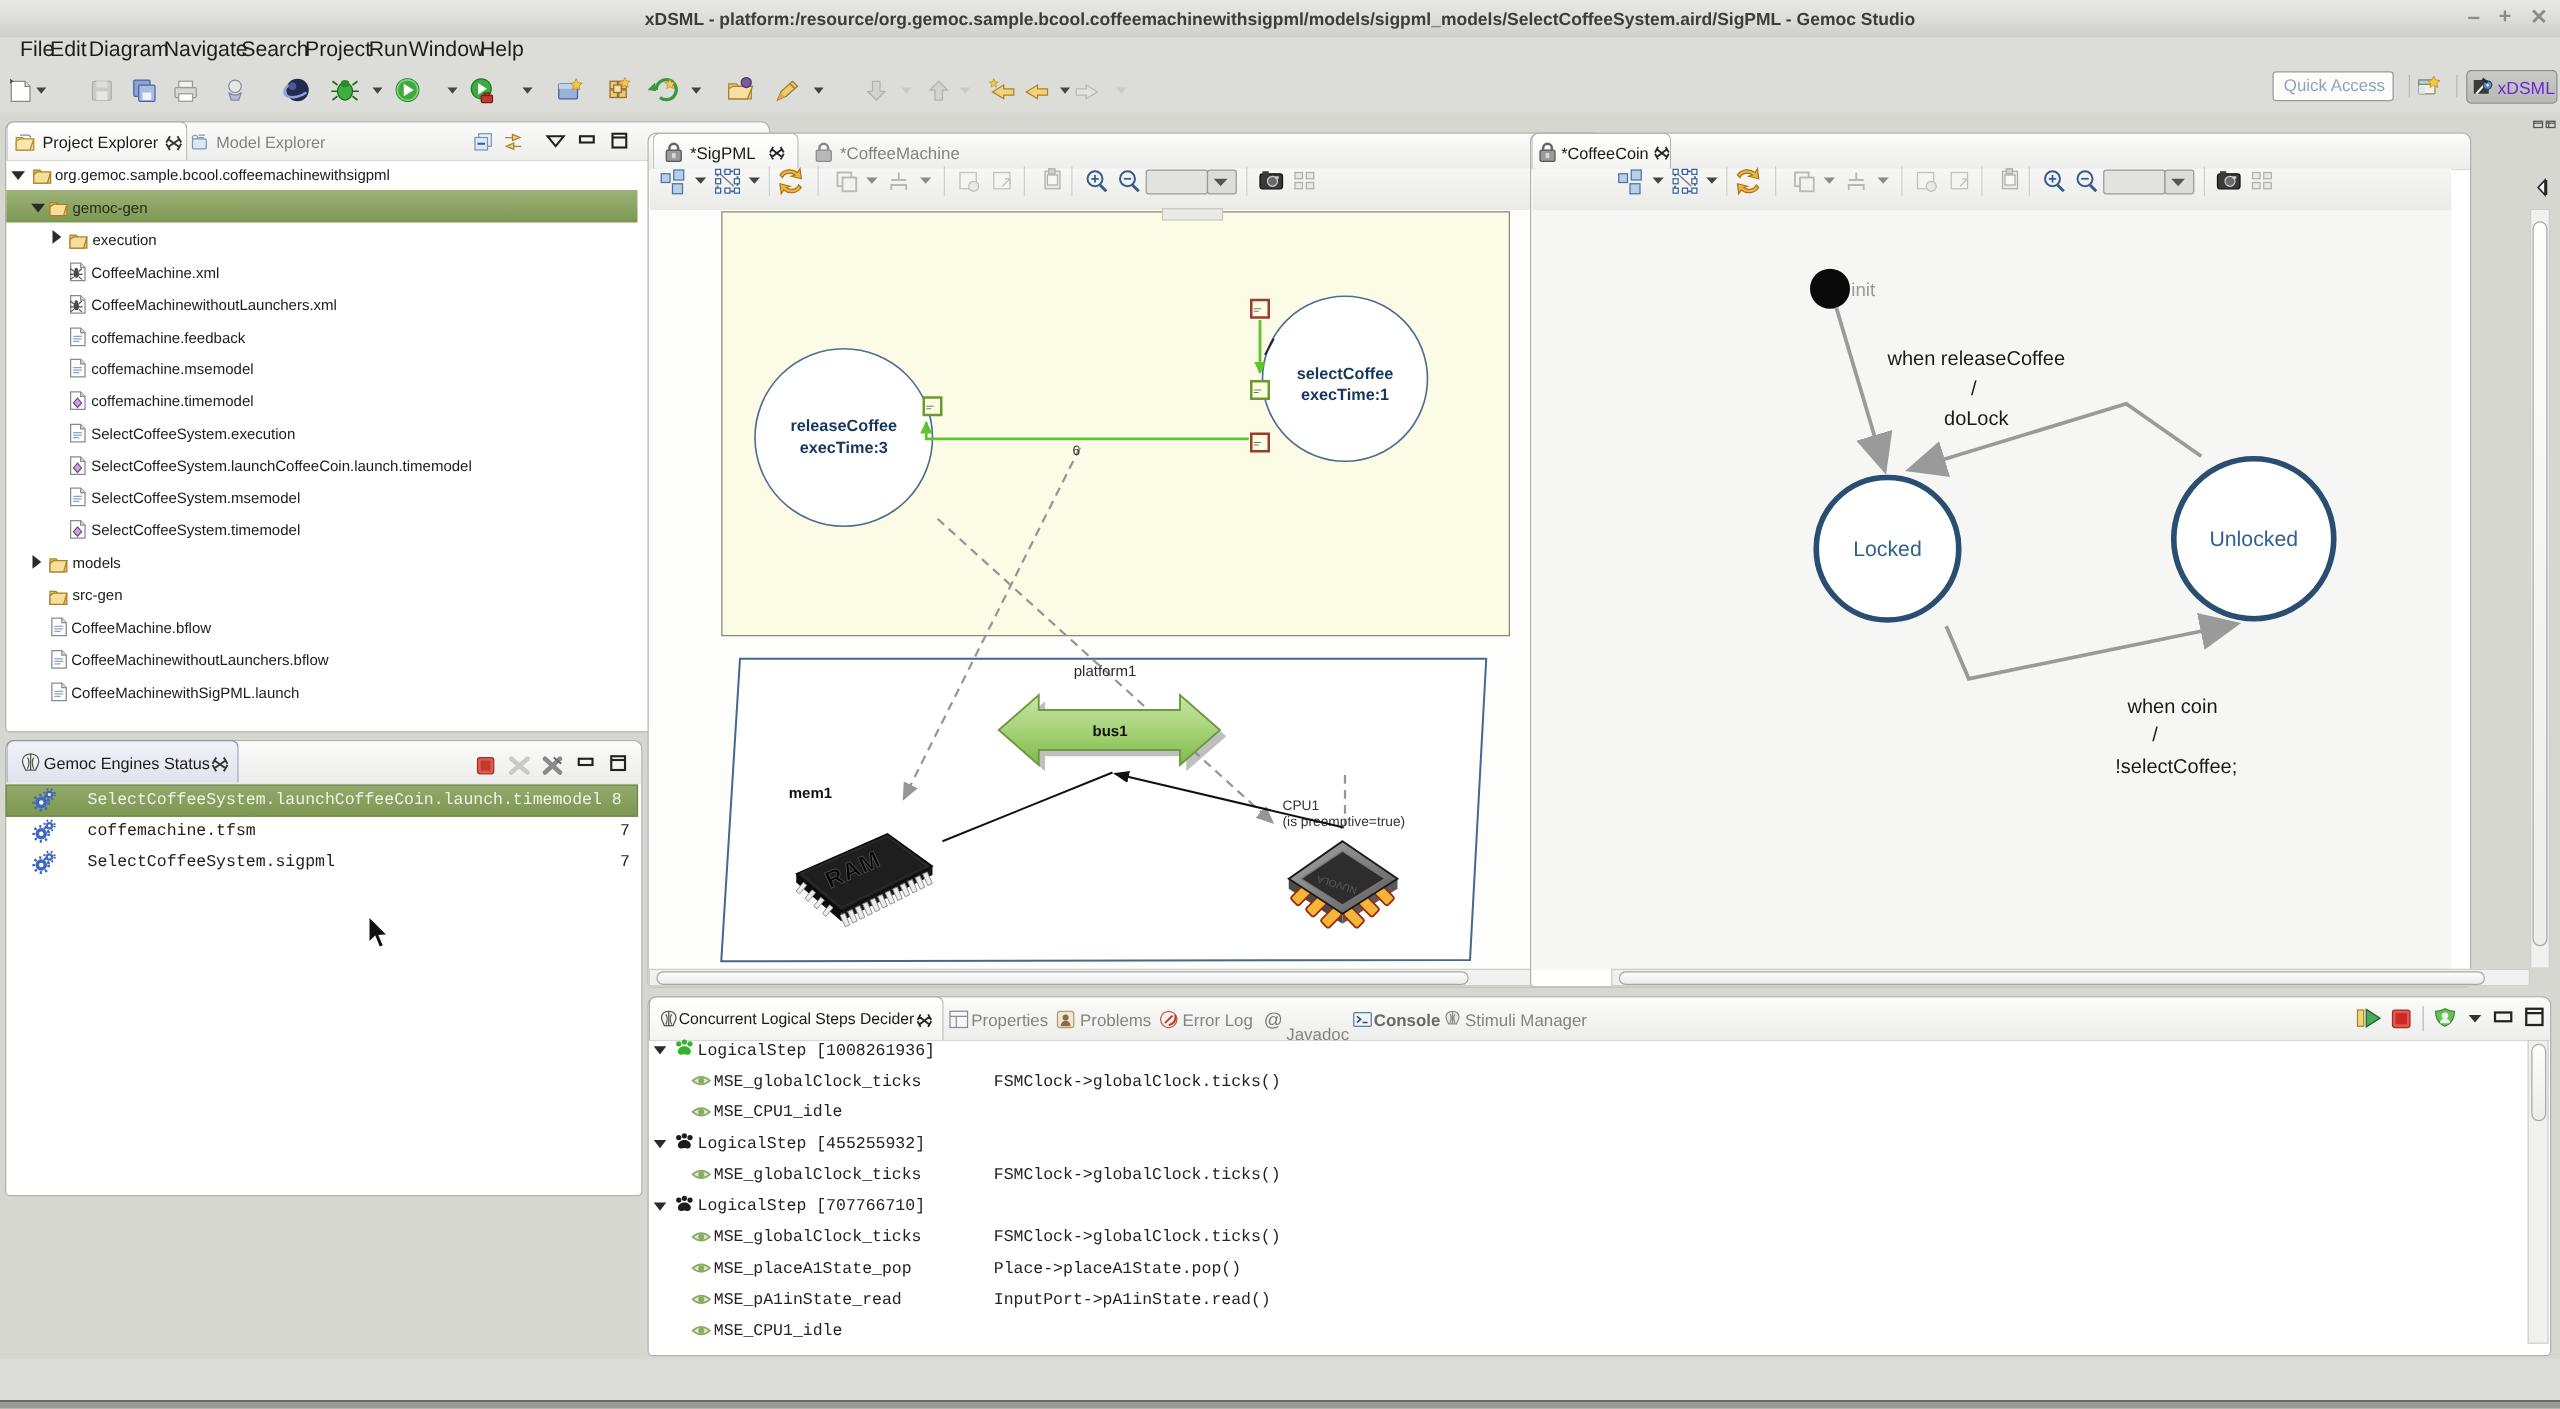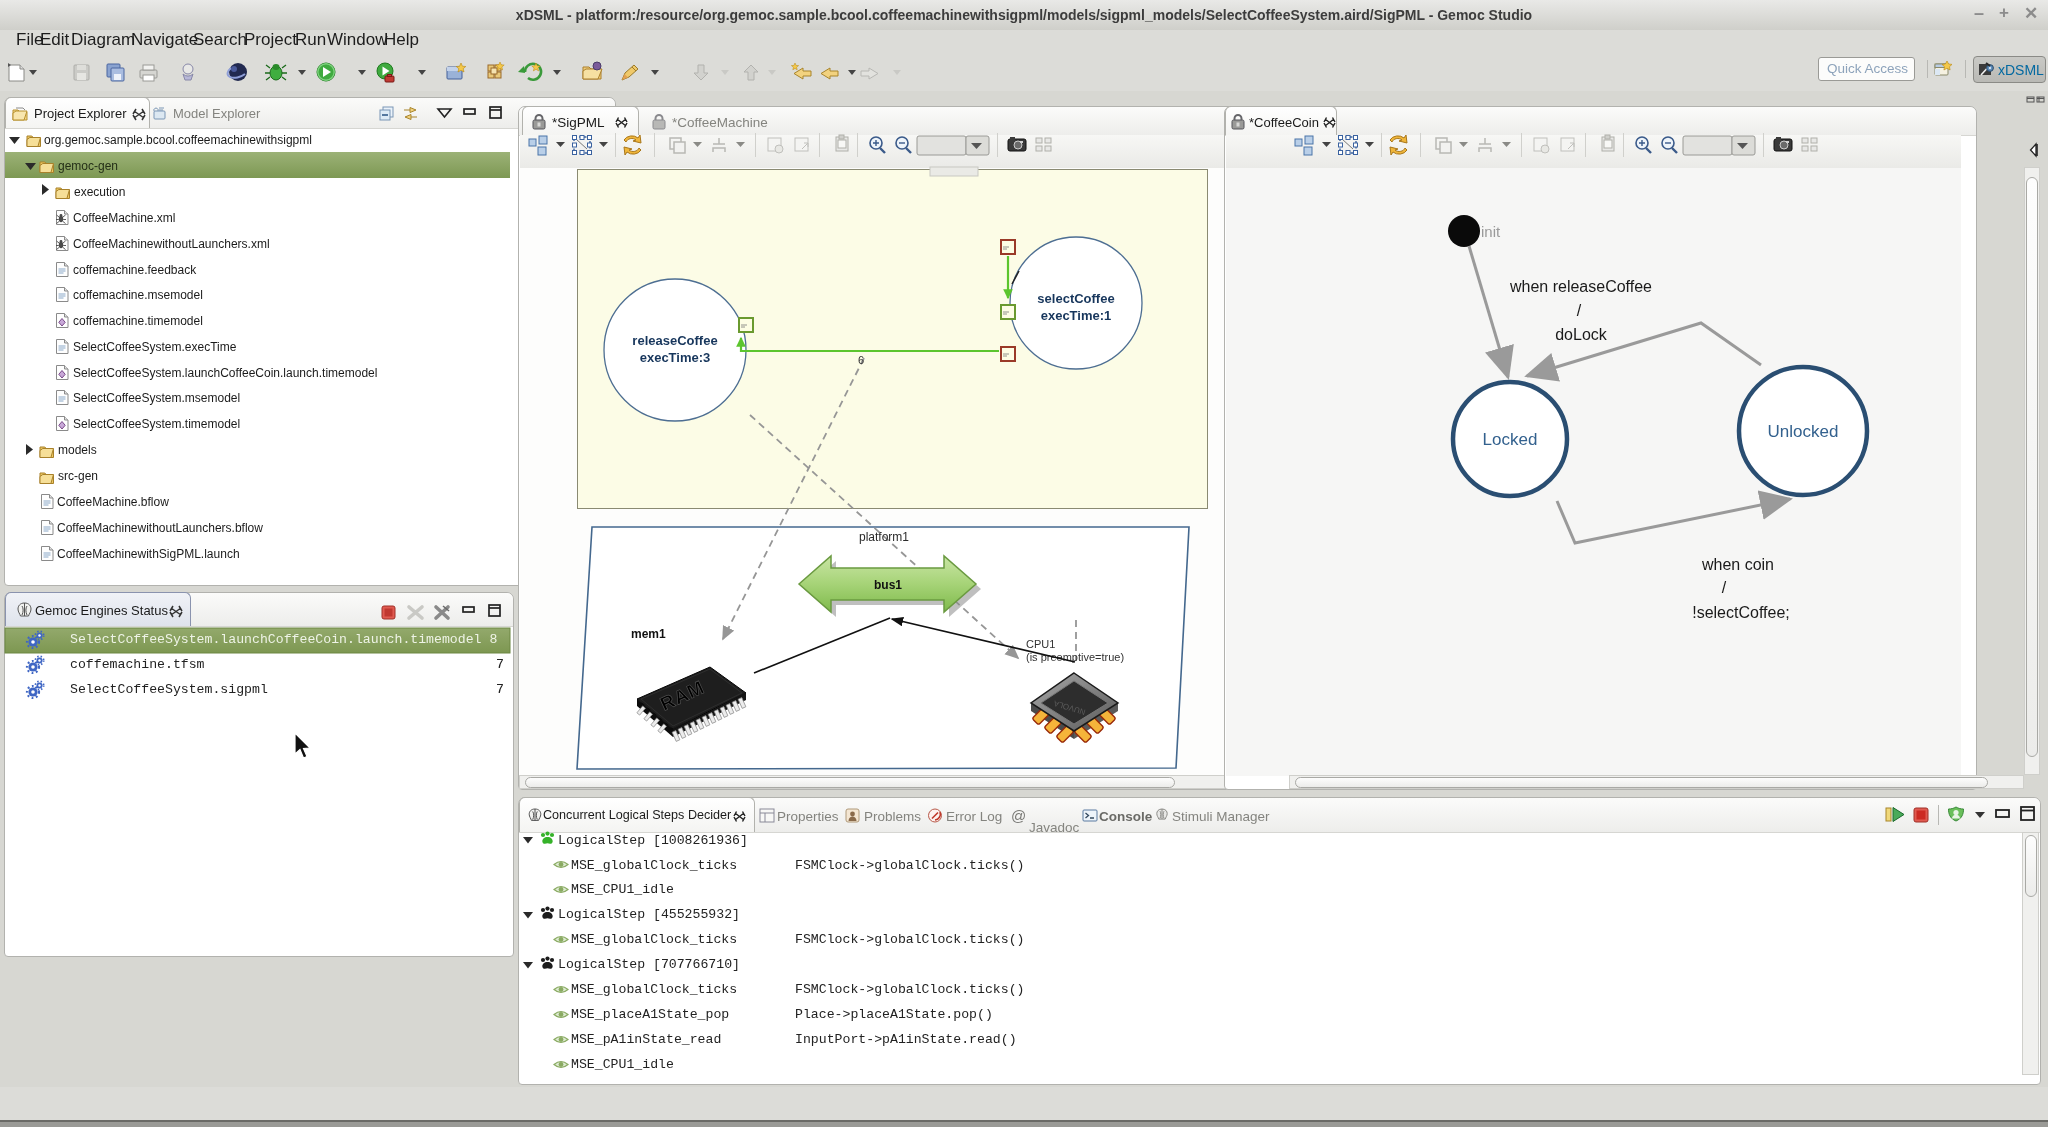--- a/index.html
+++ b/index.html
@@ -133,21 +133,21 @@
   </svg>
 <div class="abs" style="left:1965px;top:60px;width:1px;height:18px;background:#b8b8b4"></div>
 <div class="abs" style="left:1973px;top:56px;width:73px;height:27px;background:linear-gradient(#c9c9c5,#b9b9b5);border:1px solid #8a8a86;border-radius:4px;box-sizing:border-box"></div>
 <svg class="abs" style="left:1978px;top:61px" width="18" height="18">
     <rect x="1" y="3" width="12" height="11" fill="#3a3a3a"></rect>
     <path d="M3 14 L13 3" stroke="#f0f0f0" stroke-width="1.6"></path>
     <circle cx="12" cy="7" r="3.4" fill="#5a8ab8" stroke="#2a4a6a"></circle>
     <circle cx="12" cy="7" r="1.2" fill="#cfe0f0"></circle>
     <path d="M8 2l4 3" stroke="#2a2a2a" stroke-width="2"></path>
   </svg>
-<div class="abs" style="left:1998px;top:62px;font-size:14px;color:#0369a1">xDSML</div>
+<div class="abs" style="left:1998px;top:62px;font-size:14px;color:#6d28d9">xDSML</div>
 
 <div class="panel" style="left:4px;top:97px;width:612px;height:489px">
  <div class="phead"></div>
  <div class="tab" style="left:0px;width:145px"></div>
  <svg class="abs" style="left:7px;top:8px" width="18" height="16">
       <path d="M1 4h5l2 2h7v8H1z" fill="#f3d88b" stroke="#b8912f"></path>
       <path d="M1 7l3-2h11l-3 9H1z" fill="#f8e6ae" stroke="#b8912f"></path>
       <path d="M4 2h7l2 2" fill="none" stroke="#8a8a8a"></path>
     </svg>
  <div class="tabtxt" style="left:29px;font-size:13px">Project Explorer</div>
@@ -258,21 +258,21 @@
  <div class="trow" style="top:130px">
       <span class="tlab" style="left:69px">coffemachine.feedback</span>
     </div>
  <div class="trow" style="top:155px">
       <span class="tlab" style="left:69px">coffemachine.msemodel</span>
     </div>
  <div class="trow" style="top:181px">
       <span class="tlab" style="left:69px">coffemachine.timemodel</span>
     </div>
  <div class="trow" style="top:207px">
-      <span class="tlab" style="left:69px">SelectCoffeeSystem.execTime</span>
+      <span class="tlab" style="left:69px">SelectCoffeeSystem.execution</span>
     </div>
  <div class="trow" style="top:233px">
       <span class="tlab" style="left:69px">SelectCoffeeSystem.launchCoffeeCoin.launch.timemodel</span>
     </div>
  <div class="trow" style="top:258px">
       <span class="tlab" style="left:69px">SelectCoffeeSystem.msemodel</span>
     </div>
  <div class="trow" style="top:284px">
       <span class="tlab" style="left:69px">SelectCoffeeSystem.timemodel</span>
     </div>

